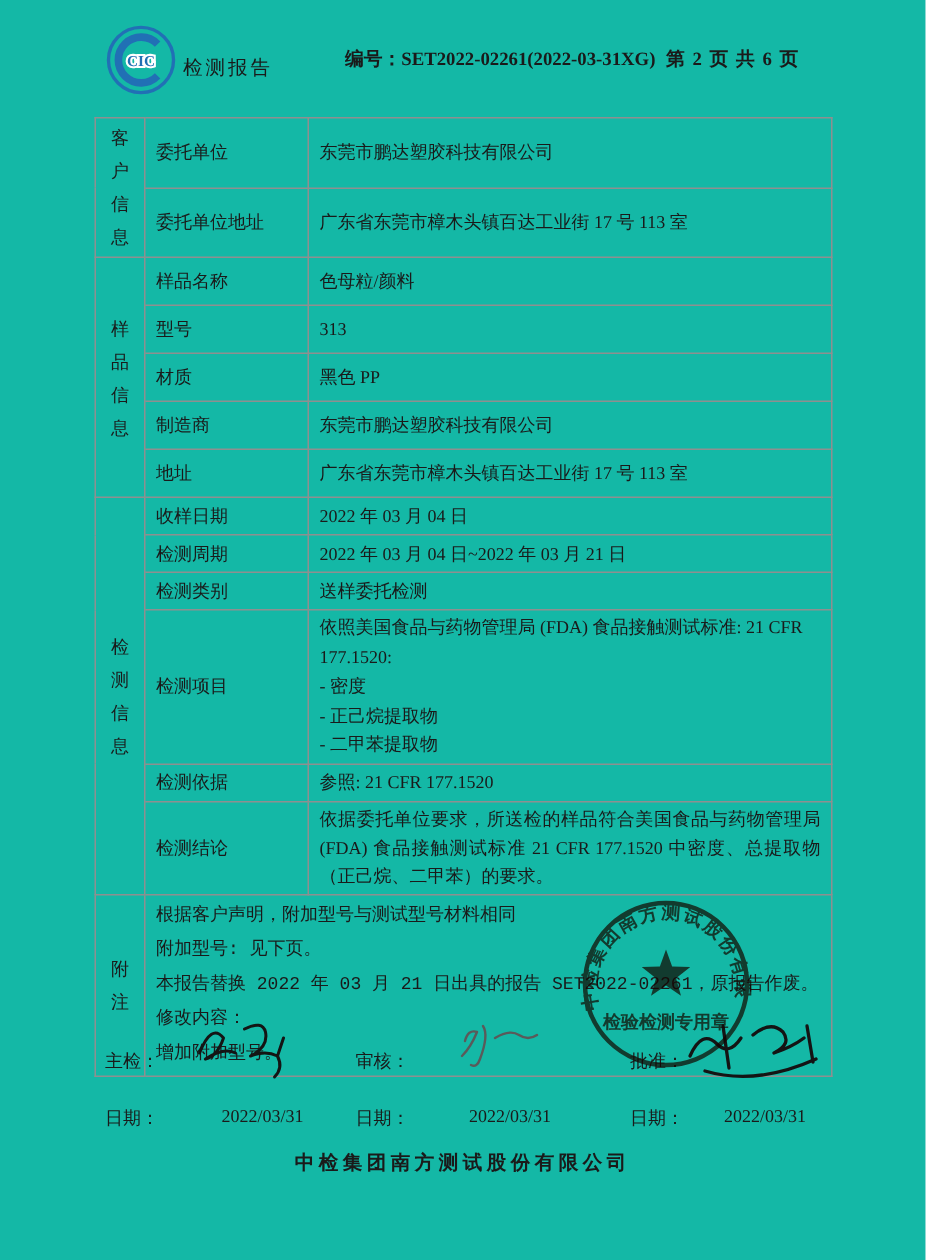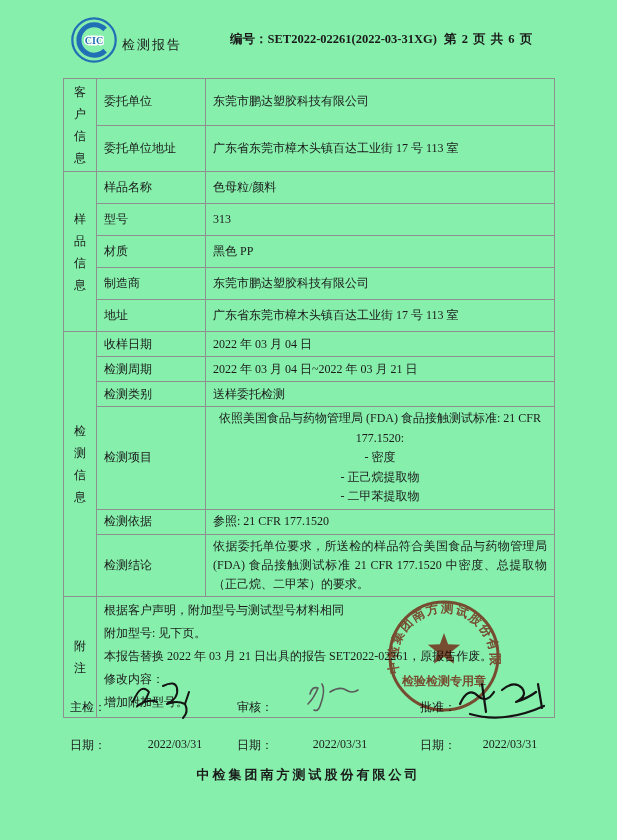--- a/index.html
+++ b/index.html
@@ -1,36 +1,36 @@
 <!DOCTYPE html>
 <html><head>
 <meta charset="utf-8">
 <style>
   * { margin:0; padding:0; box-sizing:border-box; }
   body { background:#f0f0f0; font-family:"Liberation Serif","DejaVu Serif",serif; }
-  .page { position:relative; width:617px; height:840px; background:#86efac; margin:0 auto; overflow:hidden; color:#1a1a1a; }
+  .page { position:relative; width:617px; height:840px; background:#14b8a6; margin:0 auto; overflow:hidden; color:#1a1a1a; }
 
   
   .header { position:absolute; left:0; top:0; width:617px; height:78px; }
   .logo { position:absolute; left:70px; top:16px; width:48px; height:48px; }
   .hdr-title { position:absolute; left:122px; top:36px; font-size:13px; font-weight:normal; letter-spacing:2px; }
   .hdr-no { position:absolute; left:230px; top:31px; font-size:12.5px; font-weight:bold;text-align:center; }
   .hdr-page { position:absolute; left:444px; top:31px; font-size:12.5px; font-weight:bold; letter-spacing:1px; }
 
   
   table.report { position:absolute; left:63px; top:78px; width:491px; border-collapse:collapse; table-layout:fixed; font-size:12px;padding-left:24px; }
   table.report td { border:1px solid #8f8f8f; vertical-align:middle; padding:2px 7px; }
   td.sec { width:33px; text-align:center; padding:2px 3px; line-height:22px; letter-spacing:0; }
   td.fld { width:109px; }
   td.val { width:349px; }
-  .multiline div { line-height:19.5px;text-align:center; }
+  .multiline div { line-height:19.5px; }
   td.topal { vertical-align:middle; }
   .concl { line-height:19px; text-align:justify; padding:4px 8px; }
   .notes-cell { vertical-align:middle; padding:4px 10px; }
-  .notes-cell div { line-height:23px; }
+  .notes-cell div { line-height:23px;font-family:Liberation Mono, monospace; }
 
   
   .sig-label { position:absolute; font-size:12px; }
   .sig-svg { position:absolute; }
   .date-value { position:absolute; font-size:12px; }
 
   
   .stamp { position:absolute; left:383px; top:595px; width:122px; height:122px; opacity:0.88; mix-blend-mode:multiply; pointer-events:none; }
 
   

